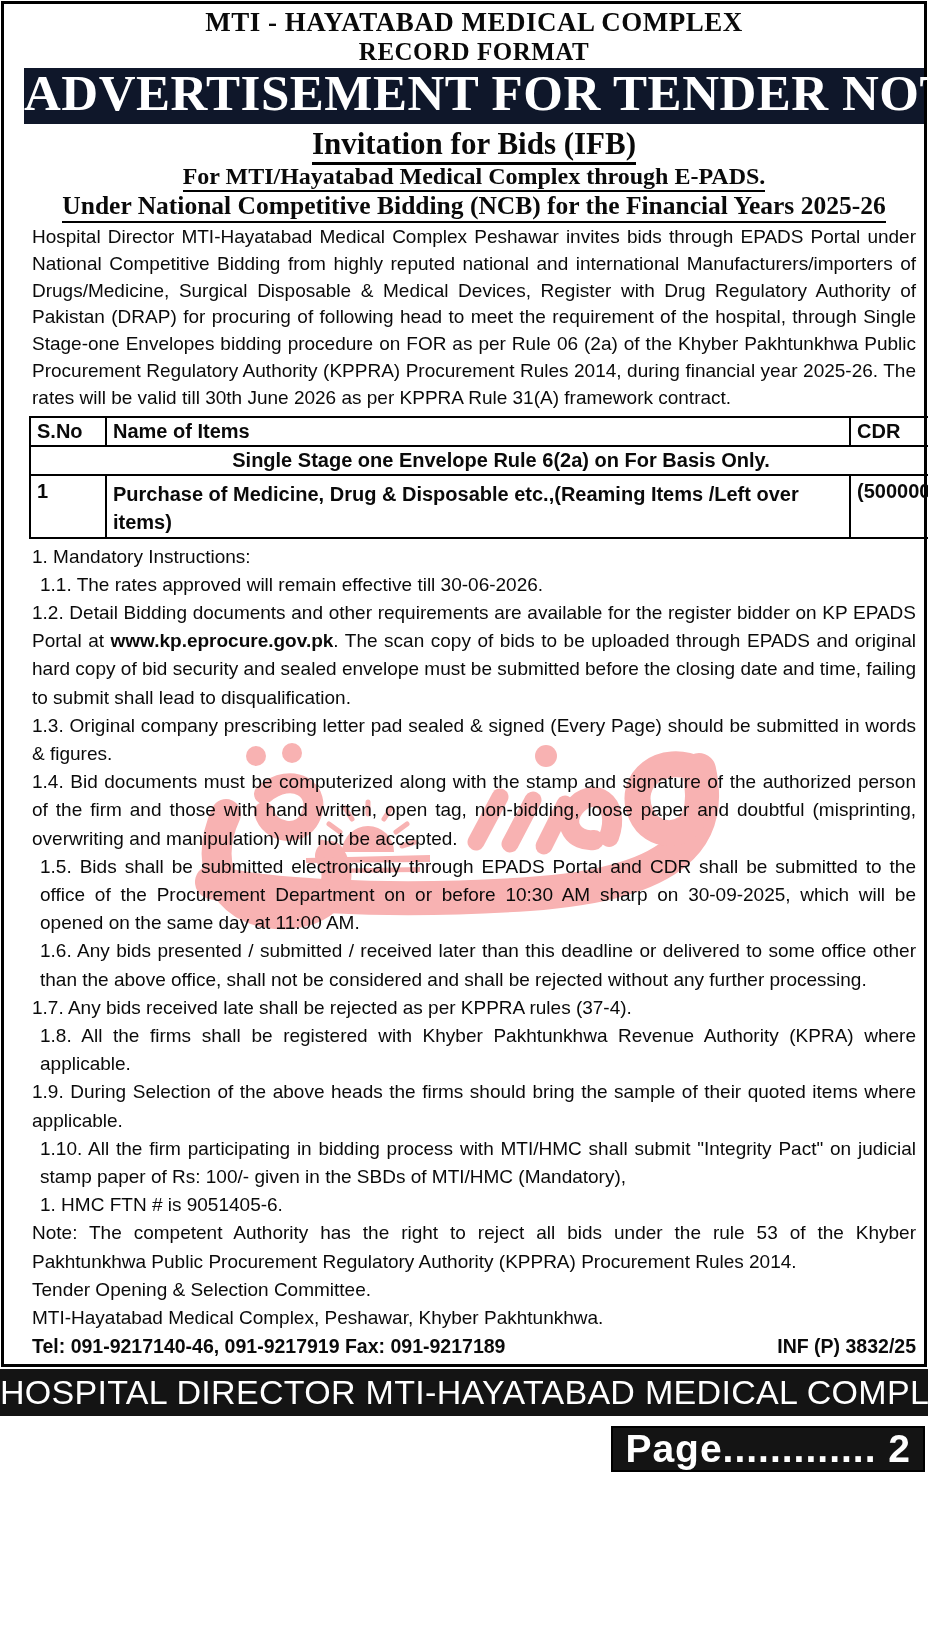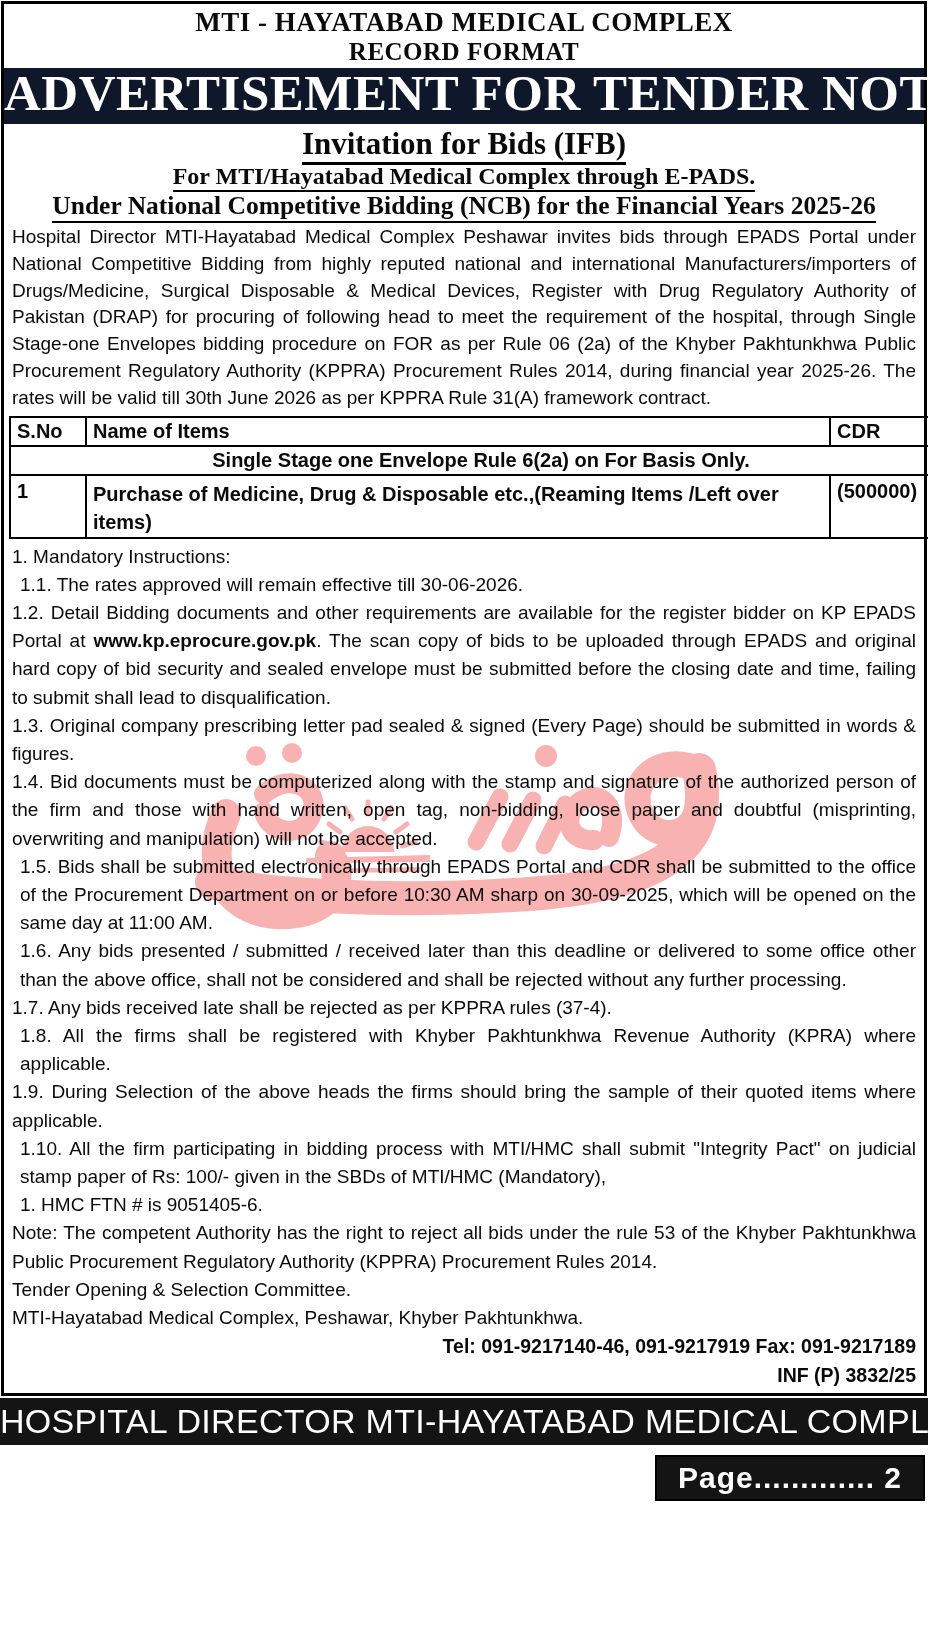--- a/index.html
+++ b/index.html
@@ -13,21 +13,21 @@
     overflow: hidden;
     -webkit-font-smoothing: antialiased;
   }
   .doc {
     position: relative;
     margin: 1px 1px 0 1px;
     border: 3px solid #000;
     background: #fff;
     z-index: 1;
   }
-  .content { position: relative; z-index: 2; }
+  .content { position: relative; z-index: 2; margin-left: 20px; }
 
   
   .org-title {
     font-family: "Liberation Serif", serif;
     font-weight: 700; font-size: 27px; line-height: 31px;
     text-align: center; margin-top: 3px;
     letter-spacing: 0.5px;
   }
   .record-format {
     font-family: "Liberation Serif", serif;
@@ -96,39 +96,39 @@
     font-size: 19px; line-height: 28.2px;
     text-align: justify;
     margin: 0;
   }
   .ins .indent { padding-left: 8px; }
   .boldurl { font-weight: 700; }
 
   .contact-row {
     display: flex; justify-content: space-between; align-items: flex-end;
     padding: 0 8px 3px 8px;
-    font-size: 19.5px; line-height: 29px; font-weight: 700; flex-direction: column;
+    font-size: 19.5px; line-height: 29px; font-weight: 700;
   }
 
   
   .footer-banner {
     margin-top: 2px;
     background: #141414; color: #fff;
     height: 47px; line-height: 47px;
     text-align: center;
     font-size: 34px; letter-spacing: 0.3px;
     white-space: nowrap;
   }
   .page-row { margin-top: 10px; text-align: right; padding-right: 3px; }
   .page-box {
     display: inline-block;
     background: #141414; color: #fff;
     border: 2px solid #000;
     min-width: 270px; height: 46px; line-height: 42px;
-    font-size: 30px; font-weight: 700;
+    font-size: 39px; font-weight: 700;
     text-align: center; padding: 0 12px;
     letter-spacing: 1px;
   }
 
   
   .watermark {
     position: absolute;
     left: 190px; top: 738px;
     width: 530px; height: 195px;
     z-index: 1;

